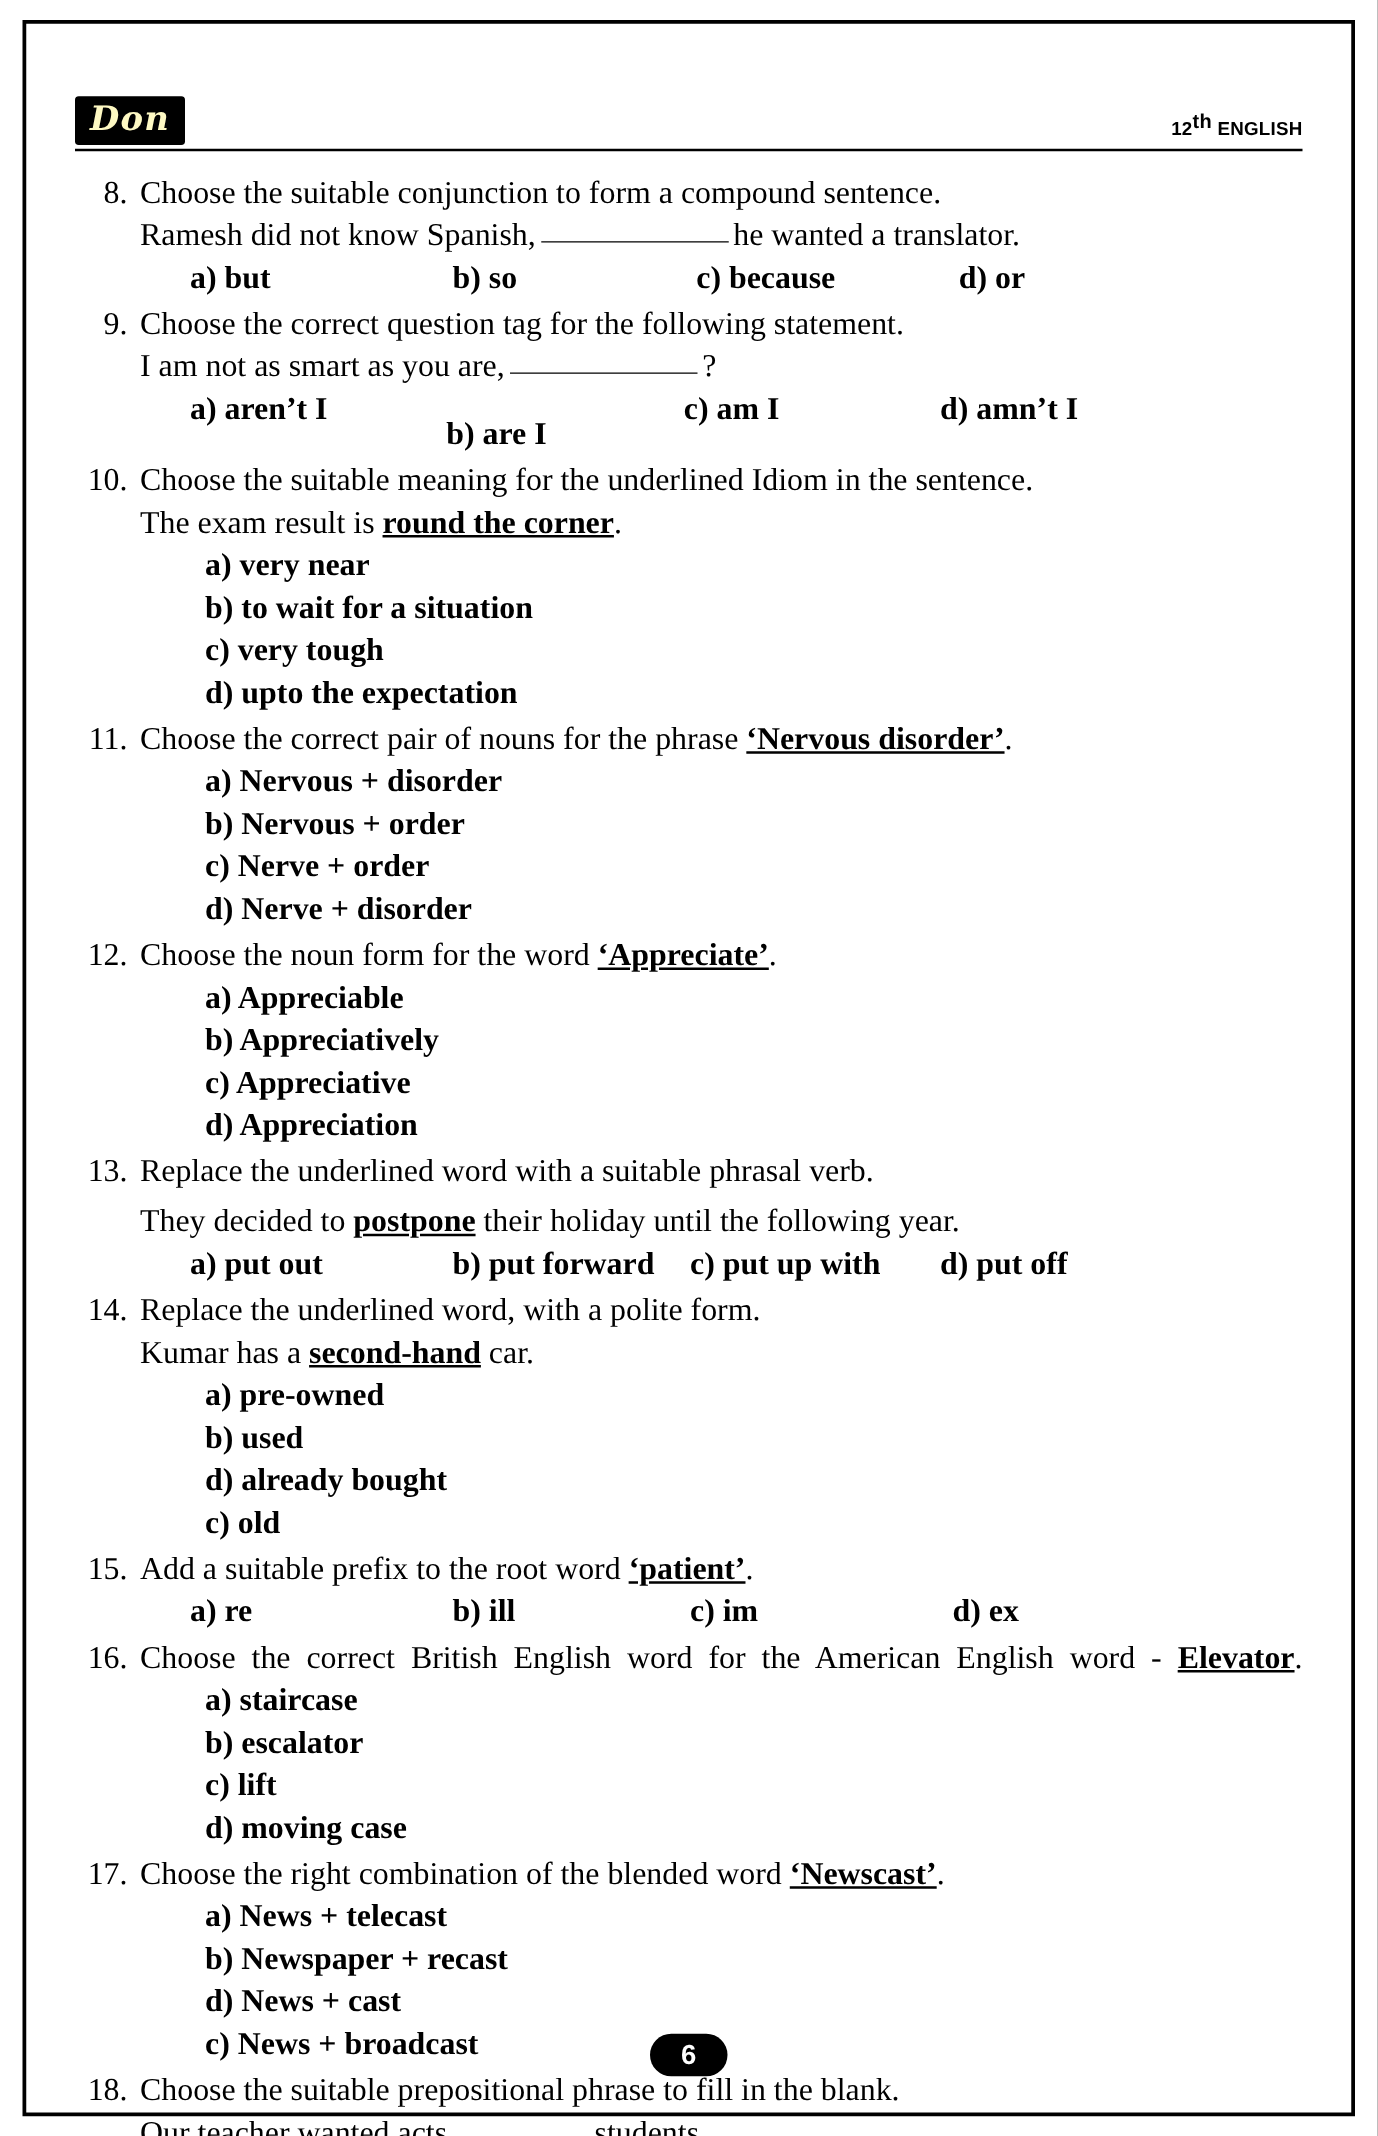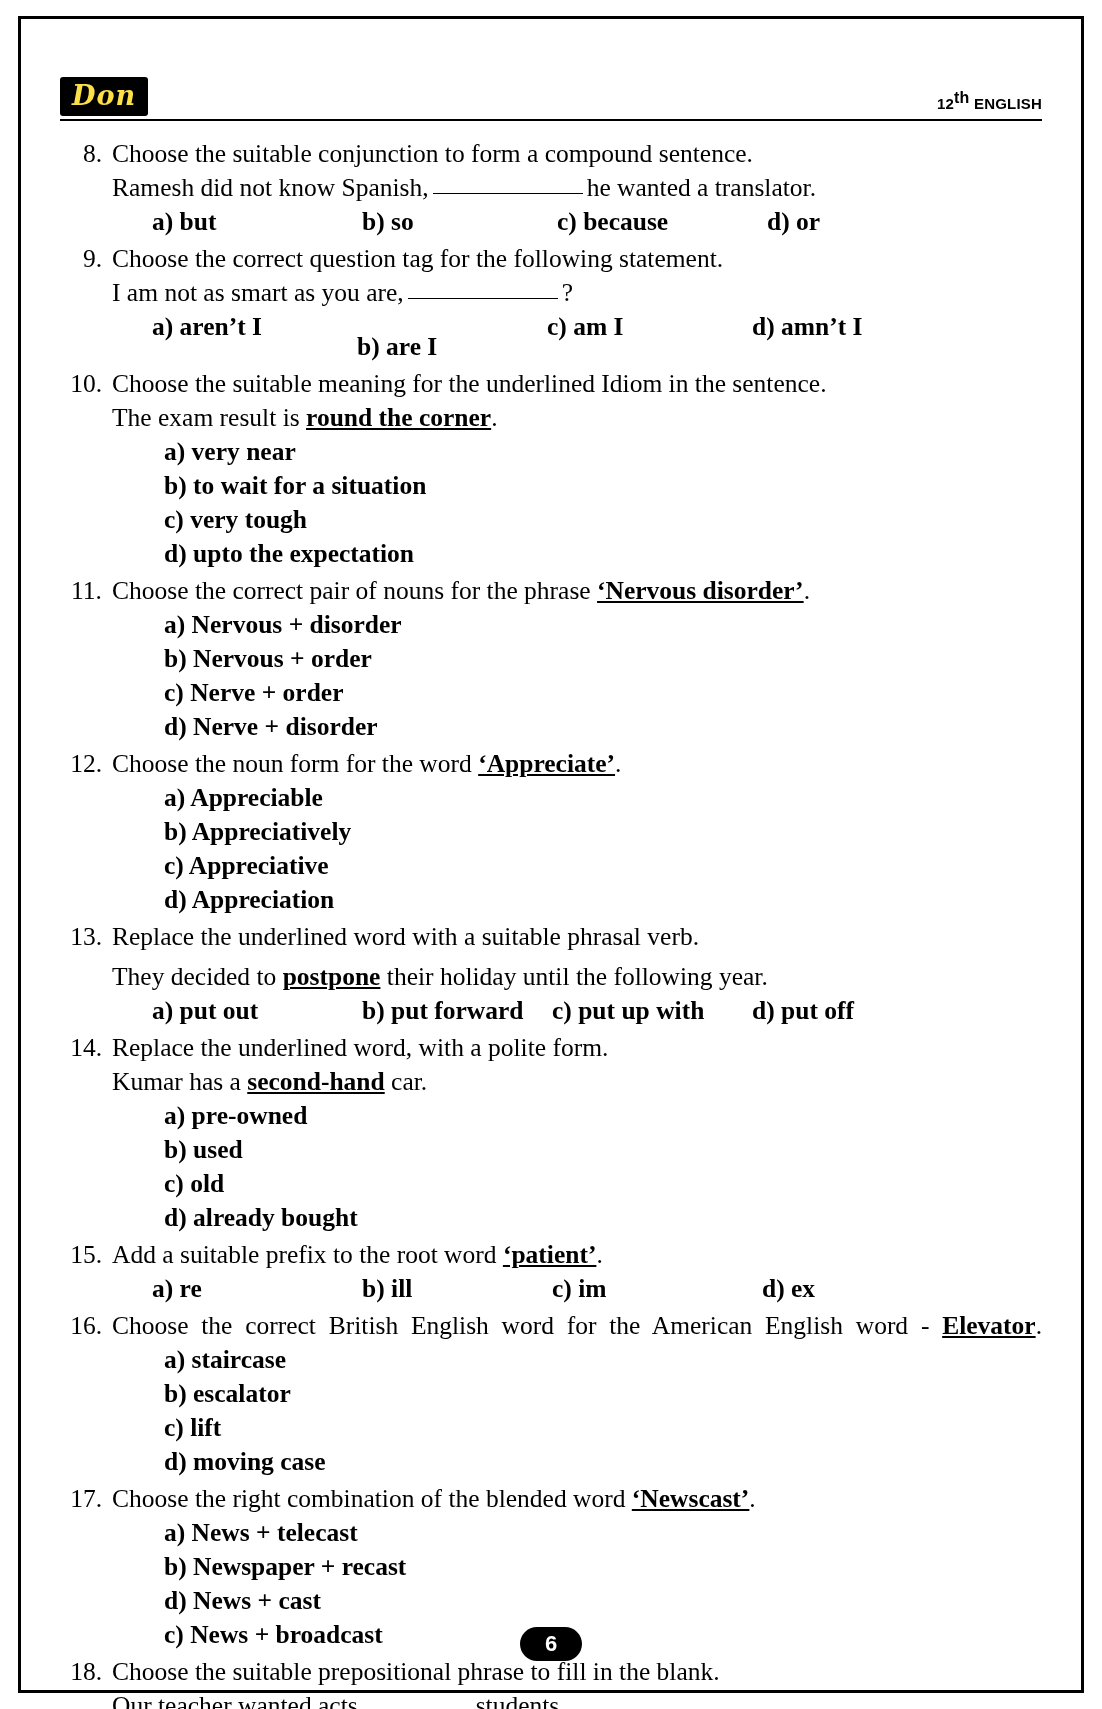--- a/index.html
+++ b/index.html
@@ -39,21 +39,21 @@
   .header {
     display: flex;
     align-items: flex-end;
     justify-content: space-between;
     border-bottom: 2.5px solid #000;
     padding-bottom: 3px;
     height: 46px;
   }
   .logo {
     background: #000;
-    color: #fde047;
+    color: #fef9c3;
     font-family: "DejaVu Serif", serif;
     font-style: italic;
     font-weight: bold;
     font-size: 27px;
     line-height: 1;
     padding: 5px 12px 7px 12px;
     border-radius: 3px;
     letter-spacing: 1px;
     display: inline-block;
   }
@@ -271,22 +271,22 @@
       </div>
 
       <div class="q">
         <div class="qnum">14.</div>
         <div class="qbody">
           <span class="stem">Replace the underlined word, with a polite form.</span>
           <span class="stem2"><span>Kumar has a</span> <b class="uline">second-hand</b> <span>car.</span></span>
           <div class="opts two">
             <div class="opt half-a">a) pre-owned</div>
             <div class="opt">b) used</div>
+            <div class="opt">d) already bought</div>
             <div class="opt half-a">c) old</div>
-            <div class="opt">d) already bought</div>
           </div>
         </div>
       </div>
 
       <div class="q">
         <div class="qnum">15.</div>
         <div class="qbody">
           <span class="stem"><span>Add a suitable prefix to the root word</span> <b class="uline">‘patient’</b><span>.</span></span>
           <div class="opts four">
             <div class="opt c4d-a">a) re</div>

